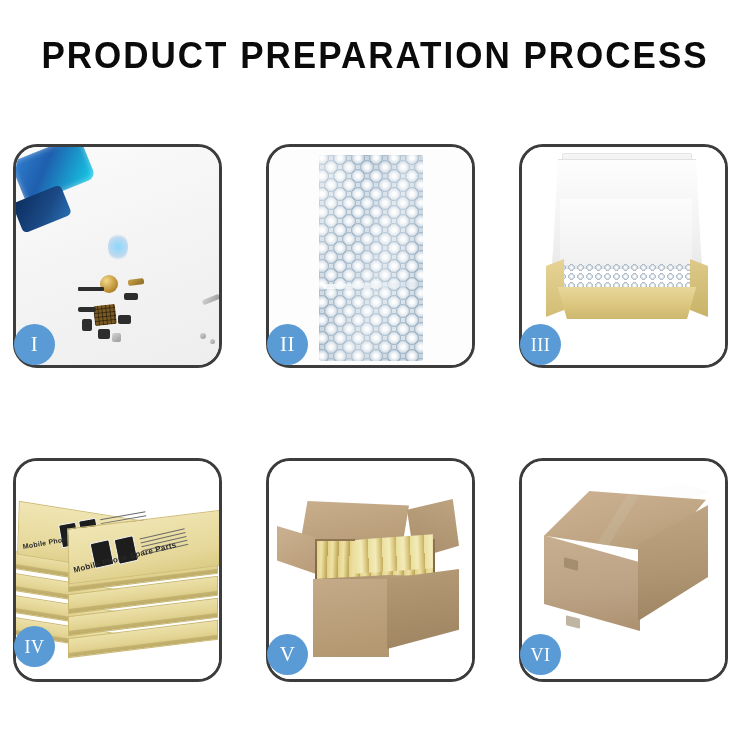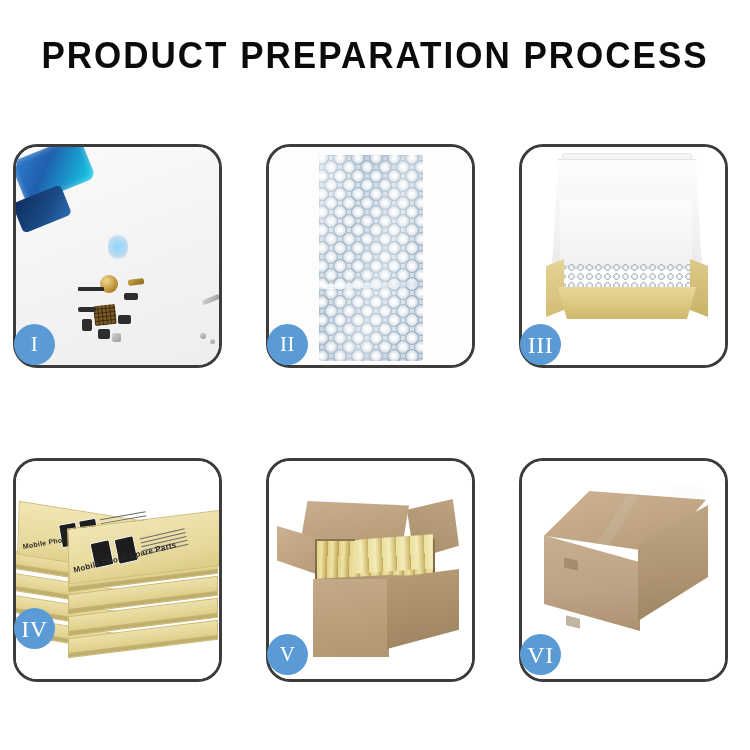--- a/index.html
+++ b/index.html
@@ -44,24 +44,24 @@
   .badge{
     position:absolute;width:41px;height:41px;border-radius:50%;
     background:#5b9bd5;display:flex;align-items:center;justify-content:center;
     color:#ffffff;font-family:"Liberation Serif","DejaVu Serif",serif;
     font-size:21px;line-height:1;letter-spacing:0.5px;z-index:40;
     box-shadow:0 0 0 0 rgba(0,0,0,0);
   }
   .b1{left:14px;top:324px;}
   .b2{left:267px;top:324px;}
   .b3{left:520px;top:324px;}
-  .b4{left:14px;top:608px;text-align:right;}
+  .b4{left:14px;top:626px;text-align:right;}
   .b5{left:267px;top:634px;}
   .b6{left:520px;top:634px;}
-  .badge.small{font-size:24px;}
+  .badge.small{font-size:18px;}
 
   
   .pI-bg{position:absolute;inset:0;background:linear-gradient(160deg,#fbfbfb 0%,#f3f3f3 55%,#eeeeee 100%);}
   
   .pI-blue{
     left:-6px;top:24px;width:74px;height:46px;
     background:linear-gradient(135deg,#2f7fd0 0%,#1f5fae 40%,#14d0e8 100%);
     border-radius:8px;transform:rotate(-22deg);
     box-shadow:inset 0 0 6px rgba(255,255,255,.5);
   }

